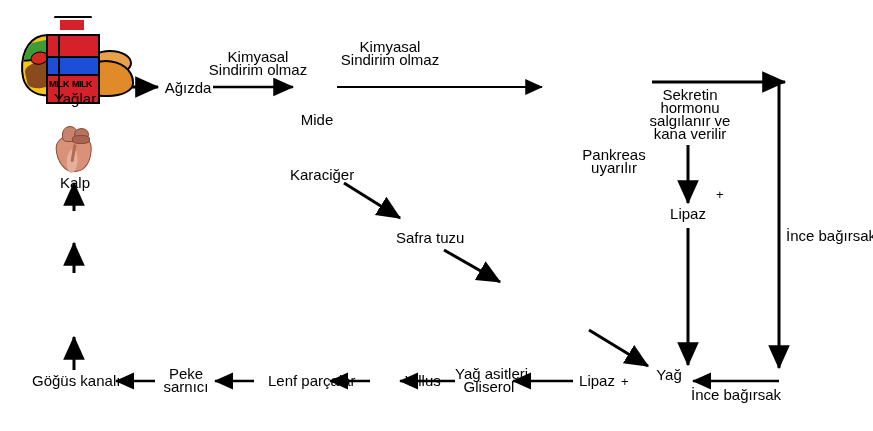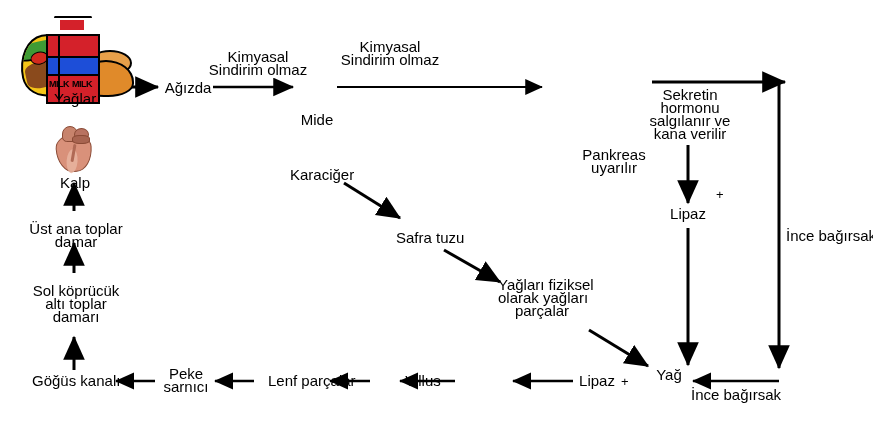--- a/index.html
+++ b/index.html
@@ -271,44 +271,38 @@
   <div class="plus" style="left:716px;top:188px;">+</div>
 
   <div class="lbl" style="left:660px;top:207px;width:56px;">Lipaz</div>
 
   <div class="lbl left" style="left:786px;top:229px;width:86px;">İnce bağırsak</div>
 
   <div class="lbl" style="left:290px;top:168px;width:64px;">Karaciğer</div>
 
   <div class="lbl" style="left:396px;top:231px;width:66px;">Safra tuzu</div>
 
-  <div class="lbl" style="left:498px;top:278px;width:88px;">Yağları fiziksel
-olarak yağları
-parçalar</div>
 
   <div class="lbl" style="left:652px;top:368px;width:34px;">Yağ</div>
 
   <div class="lbl" style="left:686px;top:388px;width:100px;">İnce bağırsak</div>
 
   <div class="plus" style="left:621px;top:375px;">+</div>
 
   <div class="lbl" style="left:574px;top:374px;width:46px;">Lipaz</div>
 
+  <div class="lbl" style="left:455px;top:367px;width:68px;">Yağ asitleri
+Gliserol</div>
 
   <div class="lbl" style="left:402px;top:374px;width:42px;">Villus</div>
 
   <div class="lbl" style="left:268px;top:374px;width:84px;">Lenf parçalar</div>
 
   <div class="lbl" style="left:160px;top:367px;width:52px;">Peke
 sarnıcı</div>
 
   <div class="lbl" style="left:32px;top:374px;width:84px;">Göğüs kanalı</div>
 
-  <div class="lbl" style="left:24px;top:284px;width:104px;">Sol köprücük
-altı toplar
-damarı</div>
-
-  <div class="lbl" style="left:20px;top:222px;width:112px;">Üst ana toplar
-damar</div>
+
 
   <div class="lbl" style="left:52px;top:176px;width:46px;">Kalp</div>
 
 </div>
 
 </body></html>

